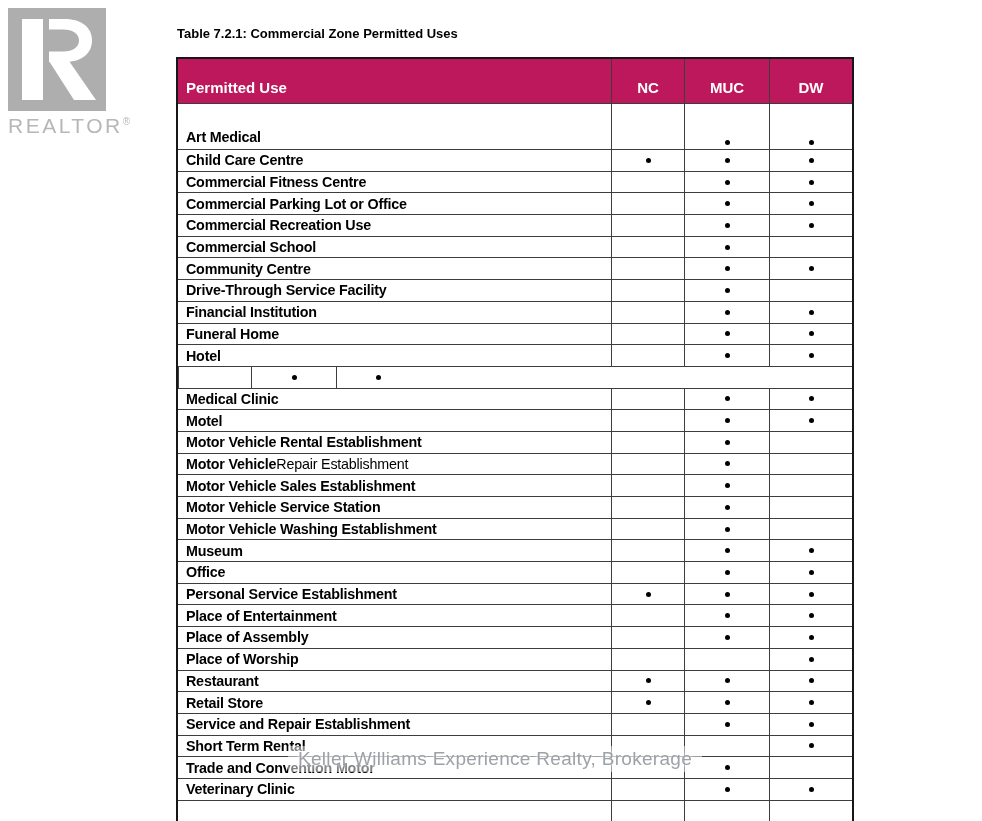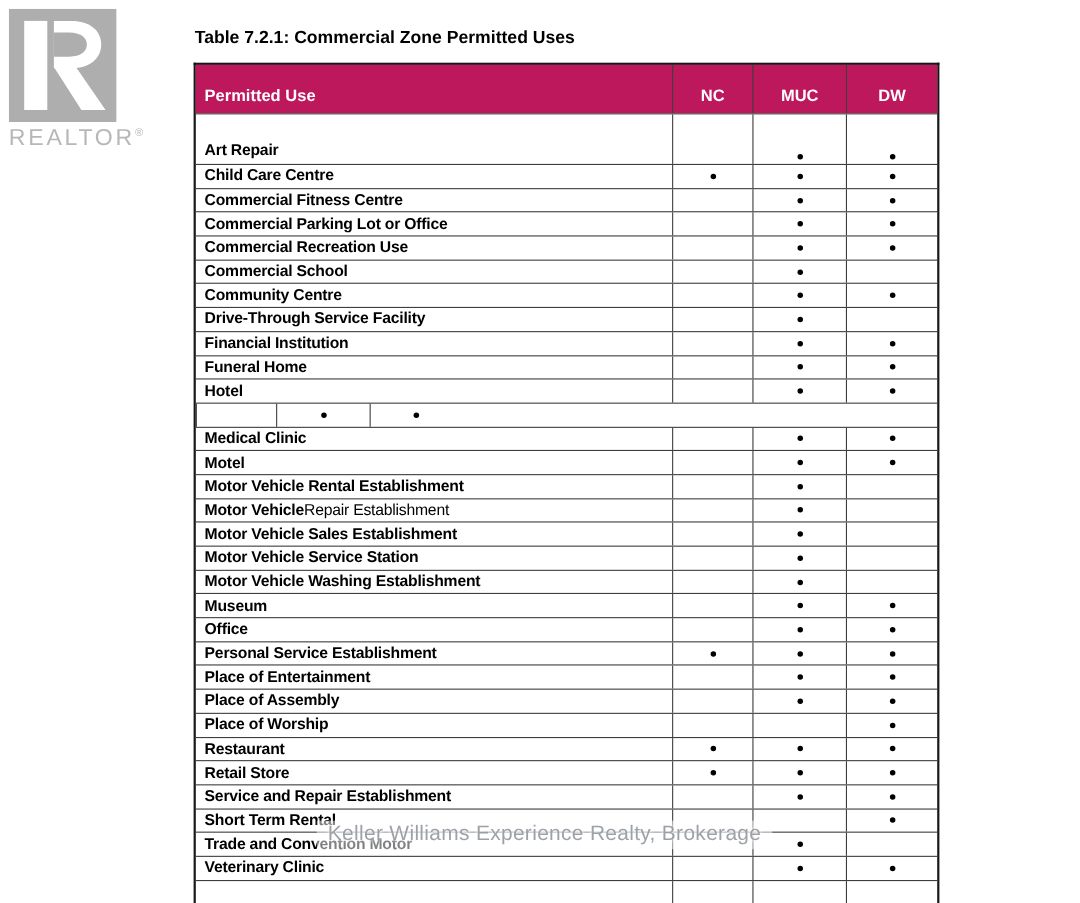--- a/index.html
+++ b/index.html
@@ -21,21 +21,21 @@
     font-size: 21px;
     letter-spacing: 2.5px;
     font-weight: 400;
     white-space: nowrap;
   }
   .logo-text sup { font-size: 10px; letter-spacing: 0; }
 
   
   .title {
     position: absolute; left: 177px; top: 26px;
-    font-size: 16px; font-weight: 700; color: #000;
+    font-size: 13px; font-weight: 700; color: #000;
     white-space: nowrap;
   }
 
   
   .ztable {
     position: absolute; left: 176px; top: 57px;
     width: 678px;
     border: 2px solid #171717;
     border-bottom: none;
     background: #fff;
@@ -105,21 +105,21 @@
   <div class="ztable">
     <div class="thead" style="background: #be185d; color: rgb(255, 255, 255);">
       <div class="c use">Permitted Use</div>
       <div class="c nc">NC</div>
       <div class="c muc">MUC</div>
       <div class="c dw">DW</div>
     </div>
     <div id="tbody">
         <div class="row tall">
           <div class="c use">
-            <span>Art Repair</span>
+            <span>Art Medical</span>
           </div>
           <div class="c nc"></div>
           <div class="c muc">
             <span class="dot" style="background: rgb(0, 0, 0);"></span>
           </div>
           <div class="c dw">
             <span class="dot" style="background: rgb(0, 0, 0);"></span>
           </div>
         </div>
         <div class="row">

